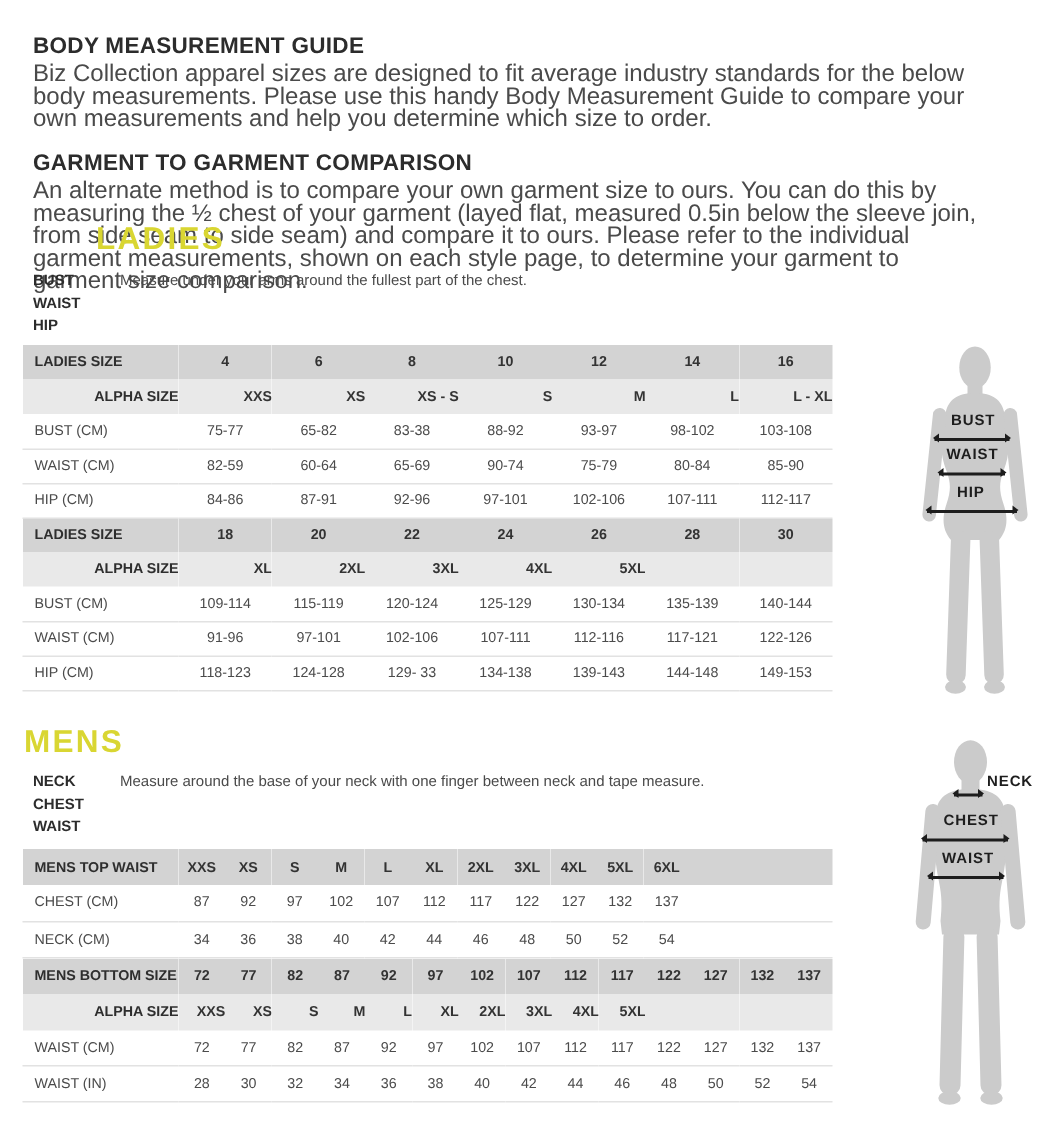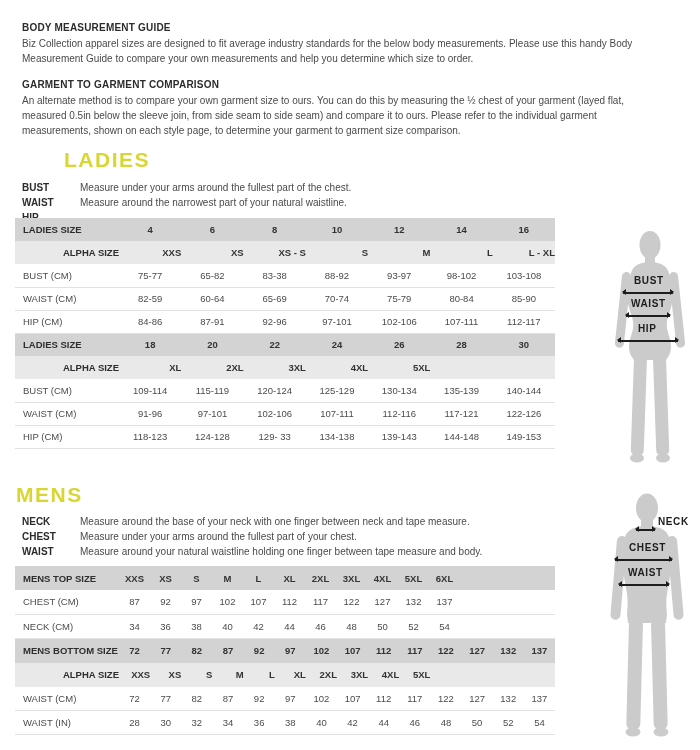--- a/index.html
+++ b/index.html
@@ -7,22 +7,22 @@
     --txt:#4b4b4b; --dark:#2c2c2c; --sil:#cbcbcb;
   }
   *{margin:0;padding:0;box-sizing:border-box;}
   html,body{background:#fff;}
   .page{
     position:relative;width:700px;height:750px;background:#ffffff;overflow:hidden;
     font-family:"Liberation Sans","DejaVu Sans",sans-serif;color:var(--txt);
   }
   
   .intro{position:absolute;top:22px;left:22px;width:640px;}
-  .intro h3{font-size:10px;color:var(--dark);letter-spacing:.2px;margin-bottom:3px;font-weight:bold;}
-  .intro p{font-size:10px;line-height:15px;color:#4a4a4a;margin-bottom:13px;}
+  .intro h3{font-size:15px;color:var(--dark);letter-spacing:.2px;margin-bottom:3px;font-weight:bold;}
+  .intro p{font-size:16px;line-height:15px;color:#4a4a4a;margin-bottom:13px;}
   
   .sec-heading{position:absolute;left:16px;font-size:21px;font-weight:bold;letter-spacing:1.5px;color:var(--accent);}
   
   .defs{position:absolute;left:22px;}
   .def-row{display:flex;font-size:10px;line-height:15px;}
   .def-term{width:58px;font-weight:bold;color:var(--dark);flex:none;}
   .def-desc{color:#4a4a4a;}
   
   .tablewrap{position:absolute;left:15px;width:540px;}
   table{border-collapse:collapse;table-layout:fixed;width:540px;}
@@ -57,28 +57,27 @@
   </div>
 
   <h2 class="sec-heading" style="top:148px;margin-left:48px;">LADIES</h2>
   <div class="defs" style="top:180px;">
       <div class="def-row">
         <span class="def-term">BUST</span>
         <span class="def-desc">Measure under your arms around the fullest part of the chest.</span>
       </div>
       <div class="def-row">
         <span class="def-term">WAIST</span>
-        <span class="def-desc">Measure around the narrowest part of your natural waistline.</span>
       </div>
       <div class="def-row">
         <span class="def-term">HIP</span>
       </div>
     </div>
 
-  <div class="tablewrap" style="top:218px;">
+  <div class="tablewrap" style="top:230px;">
     <table class="ladies">
       <colgroup>
           <col class="c-label">
           <col span="7">
         </colgroup>
       <tbody>
           <tr class="row-header">
             <td class="label">LADIES SIZE</td>
             <td>4</td>
             <td>6</td>
@@ -106,21 +105,21 @@
             <td>88-92</td>
             <td>93-97</td>
             <td>98-102</td>
             <td>103-108</td>
           </tr>
           <tr class="row-data">
             <td class="label">WAIST (CM)</td>
             <td>82-59</td>
             <td>60-64</td>
             <td>65-69</td>
-            <td>70-74</td>
+            <td>90-74</td>
             <td>75-79</td>
             <td>80-84</td>
             <td>85-90</td>
           </tr>
           <tr class="row-data">
             <td class="label">HIP (CM)</td>
             <td>84-86</td>
             <td>87-91</td>
             <td>92-96</td>
             <td>97-101</td>
@@ -205,38 +204,36 @@
   </div>
 
   <h2 class="sec-heading" style="top:483px;">MENS</h2>
   <div class="defs" style="top:514px;">
       <div class="def-row">
         <span class="def-term">NECK</span>
         <span class="def-desc">Measure around the base of your neck with one finger between neck and tape measure.</span>
       </div>
       <div class="def-row">
         <span class="def-term">CHEST</span>
-        <span class="def-desc">Measure under your arms around the fullest part of your chest.</span>
       </div>
       <div class="def-row">
         <span class="def-term">WAIST</span>
-        <span class="def-desc">Measure around your natural waistline holding one finger between tape measure and body.</span>
       </div>
     </div>
 
   <div class="tablewrap" style="top:566px;">
     <table class="mens">
       <colgroup>
           <col class="c-label">
           <col span="11" class="c-mens">
           <col>
         </colgroup>
       <tbody>
           <tr class="row-header">
-            <td class="label">MENS TOP SIZE</td>
+            <td class="label">MENS TOP WAIST</td>
             <td>XXS</td>
             <td>XS</td>
             <td>S</td>
             <td>M</td>
             <td>L</td>
             <td>XL</td>
             <td>2XL</td>
             <td>3XL</td>
             <td>4XL</td>
             <td>5XL</td>

